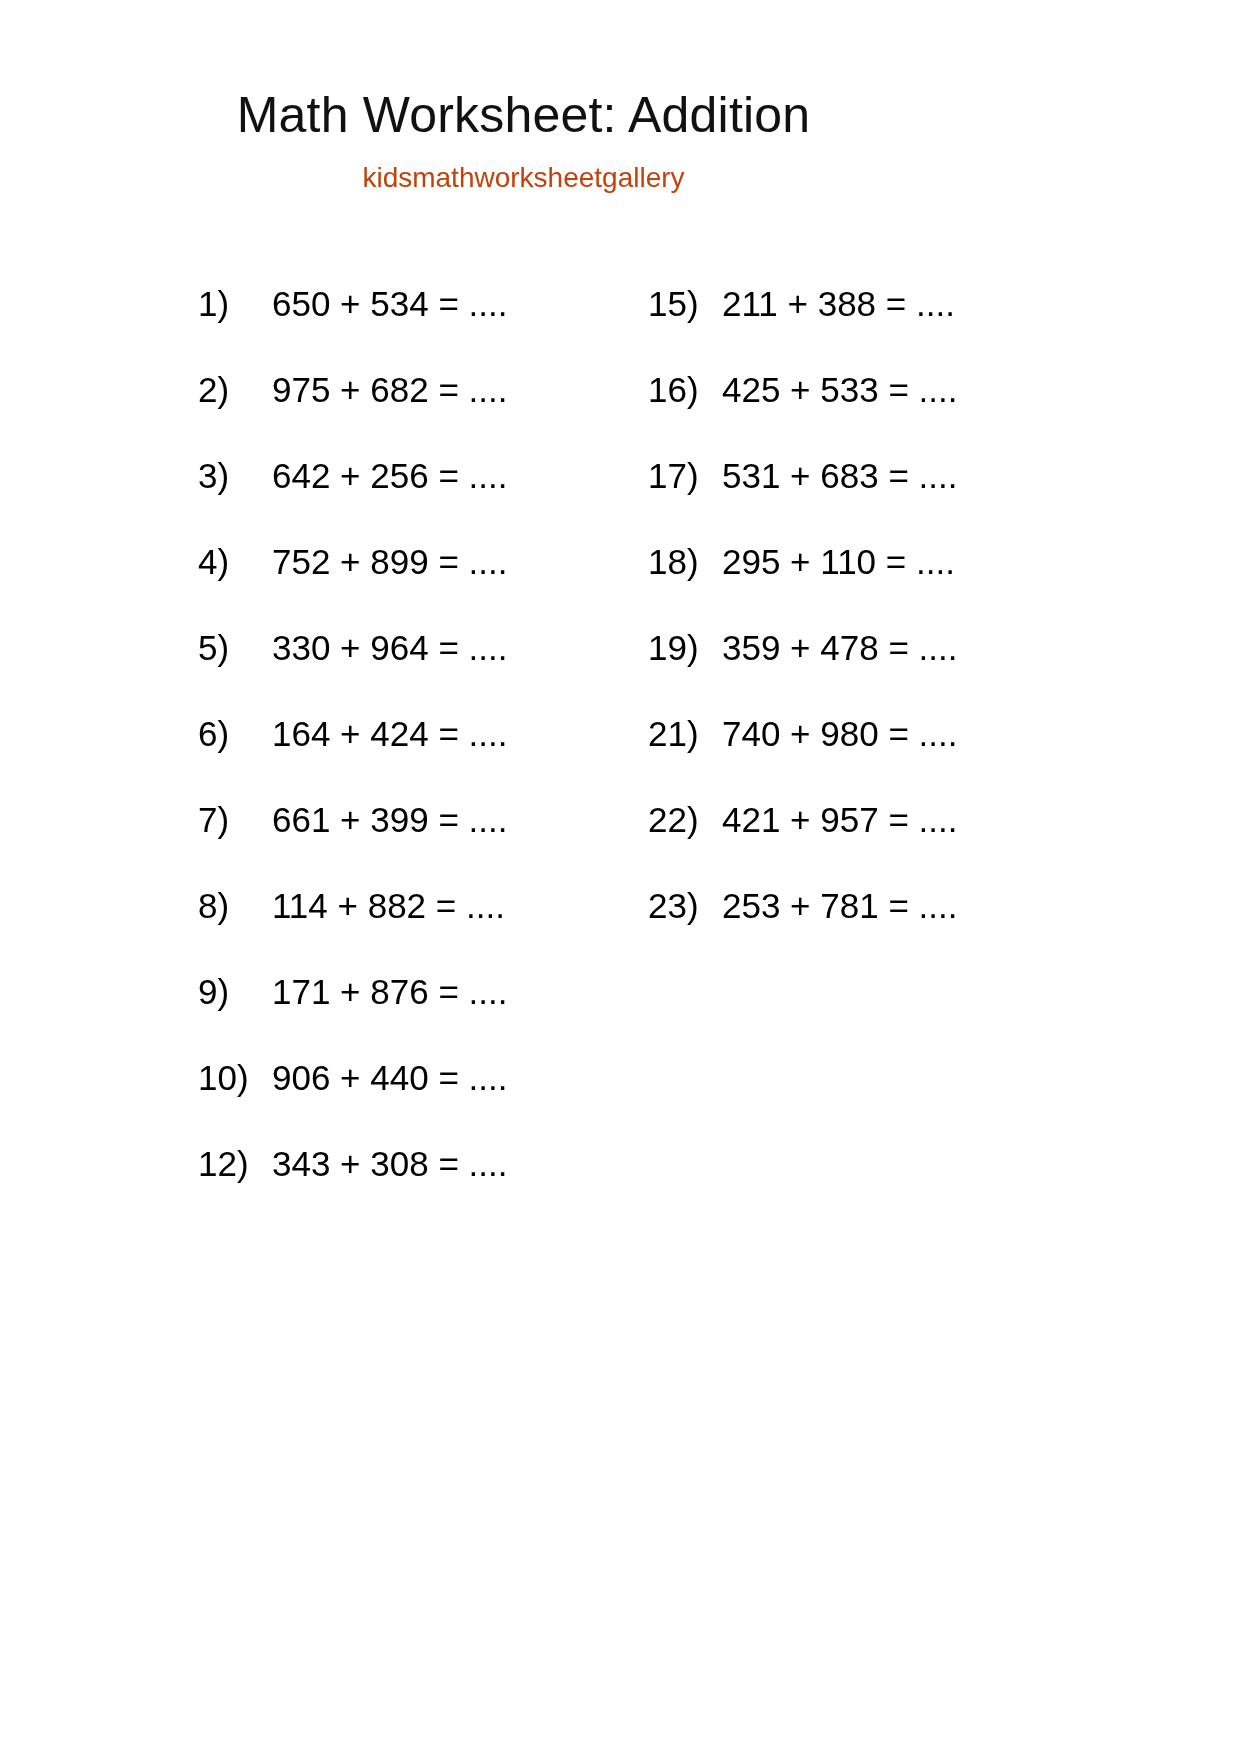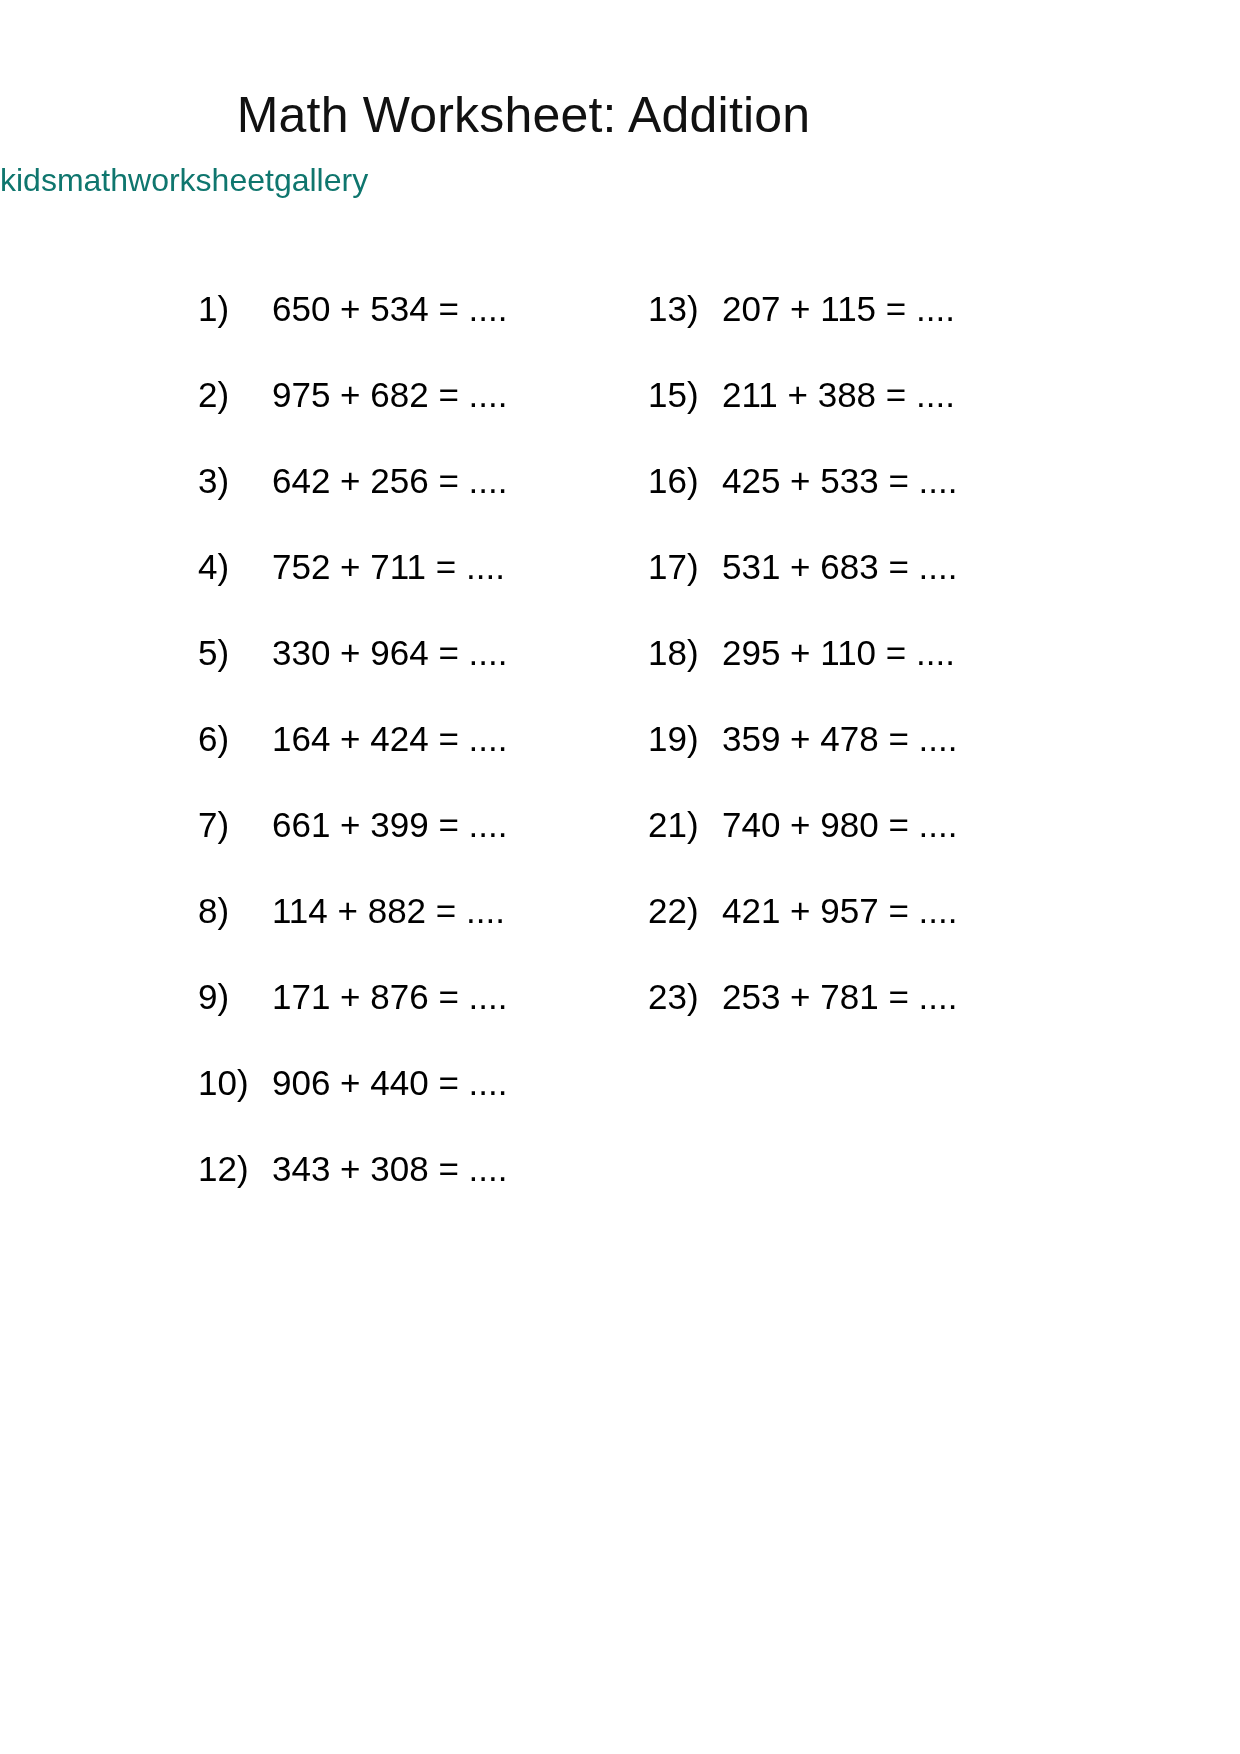--- a/index.html
+++ b/index.html
@@ -25,24 +25,24 @@
   .title {
     text-align: center;
     font-size: 50px;
     font-weight: 400;
     color: #111111;
     margin: 0;
     padding-top: 86px;
     letter-spacing: 0.2px;
   }
   .subtitle {
-    text-align: left;
-    font-size: 32px;
+    text-align: center;
+    font-size: 28px;
     font-weight: 400;
-    color: #0f766e;
+    color: #c2410c;
     margin: 0;
     padding-top: 18px;
   }
   .columns {
     display: flex;
     flex-direction: row;
     justify-content: flex-start;
     margin-top: 92px;
     padding-left: 198px;
   }
@@ -93,21 +93,21 @@
       <div class="problem">
         <span class="prob-num">2)</span>
         <span class="prob-body">975 + 682 = ....</span>
       </div>
       <div class="problem">
         <span class="prob-num">3)</span>
         <span class="prob-body">642 + 256 = ....</span>
       </div>
       <div class="problem">
         <span class="prob-num">4)</span>
-        <span class="prob-body">752 + 711 = ....</span>
+        <span class="prob-body">752 + 899 = ....</span>
       </div>
       <div class="problem">
         <span class="prob-num">5)</span>
         <span class="prob-body">330 + 964 = ....</span>
       </div>
       <div class="problem">
         <span class="prob-num">6)</span>
         <span class="prob-body">164 + 424 = ....</span>
       </div>
       <div class="problem">
@@ -126,24 +126,20 @@
         <span class="prob-num">10)</span>
         <span class="prob-body">906 + 440 = ....</span>
       </div>
       <div class="problem">
         <span class="prob-num">12)</span>
         <span class="prob-body">343 + 308 = ....</span>
       </div>
     </div>
 
     <div class="col col-right">
-      <div class="problem">
-        <span class="prob-num">13)</span>
-        <span class="prob-body">207 + 115 = ....</span>
-      </div>
       <div class="problem">
         <span class="prob-num">15)</span>
         <span class="prob-body">211 + 388 = ....</span>
       </div>
       <div class="problem">
         <span class="prob-num">16)</span>
         <span class="prob-body">425 + 533 = ....</span>
       </div>
       <div class="problem">
         <span class="prob-num">17)</span>

